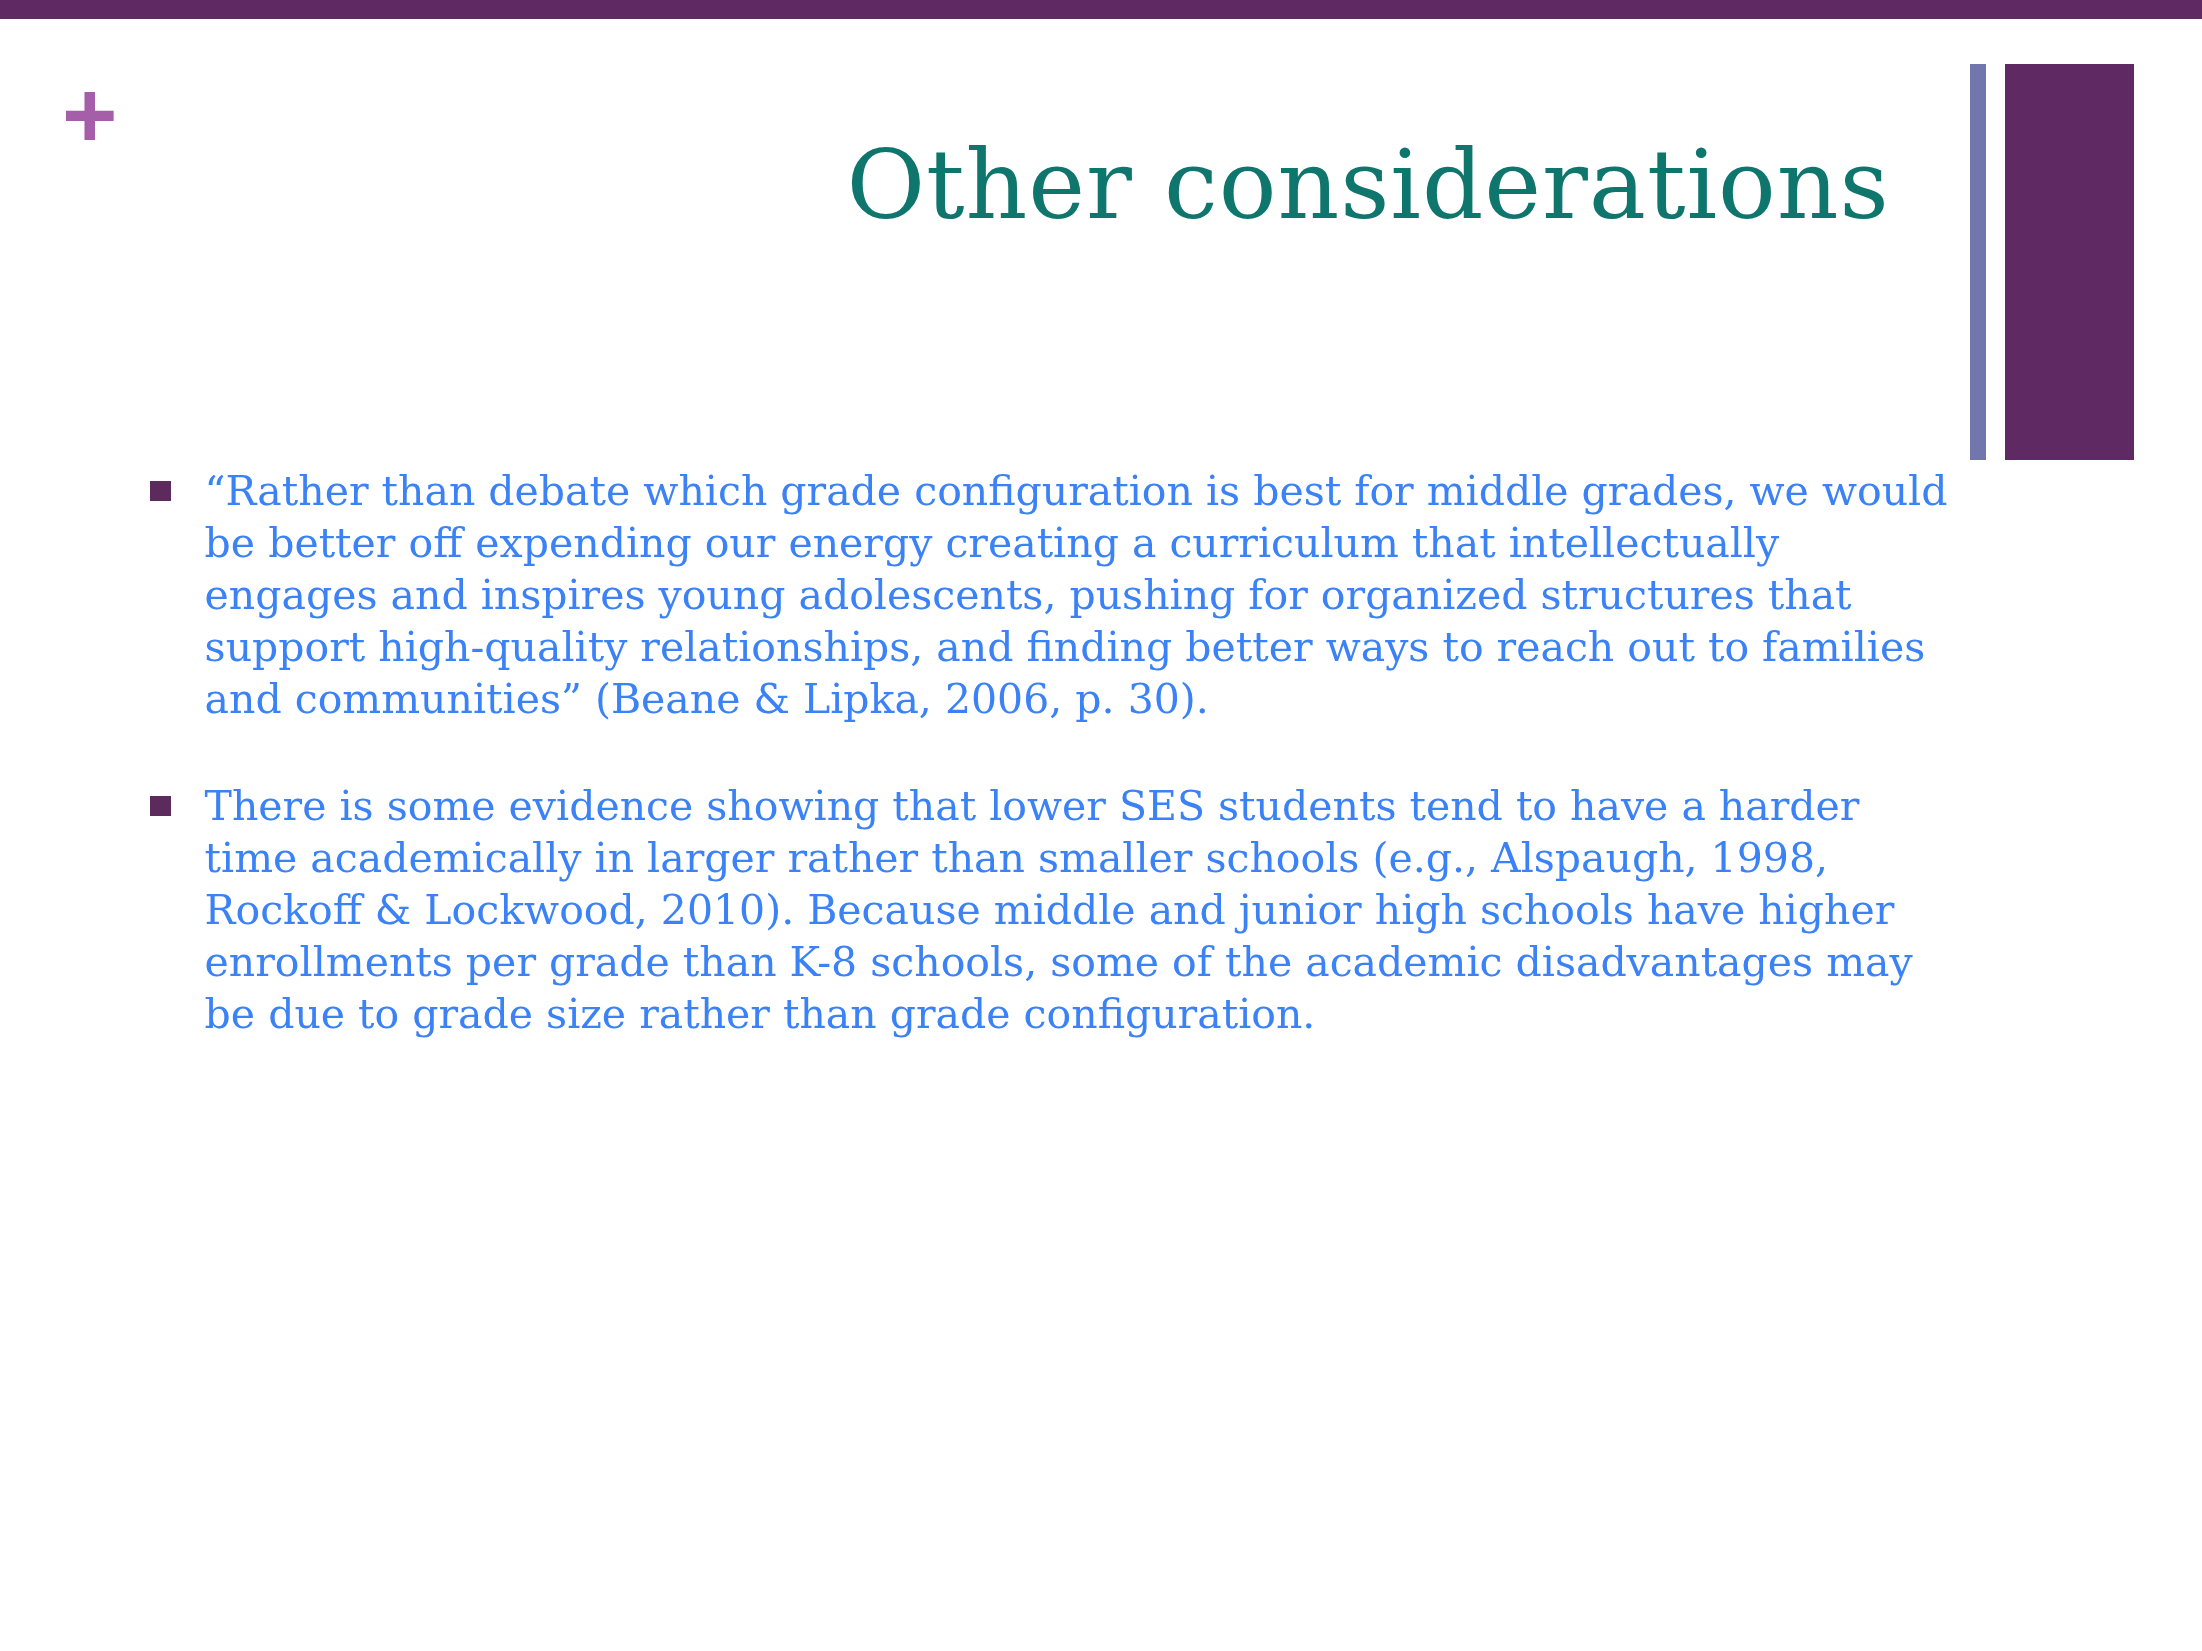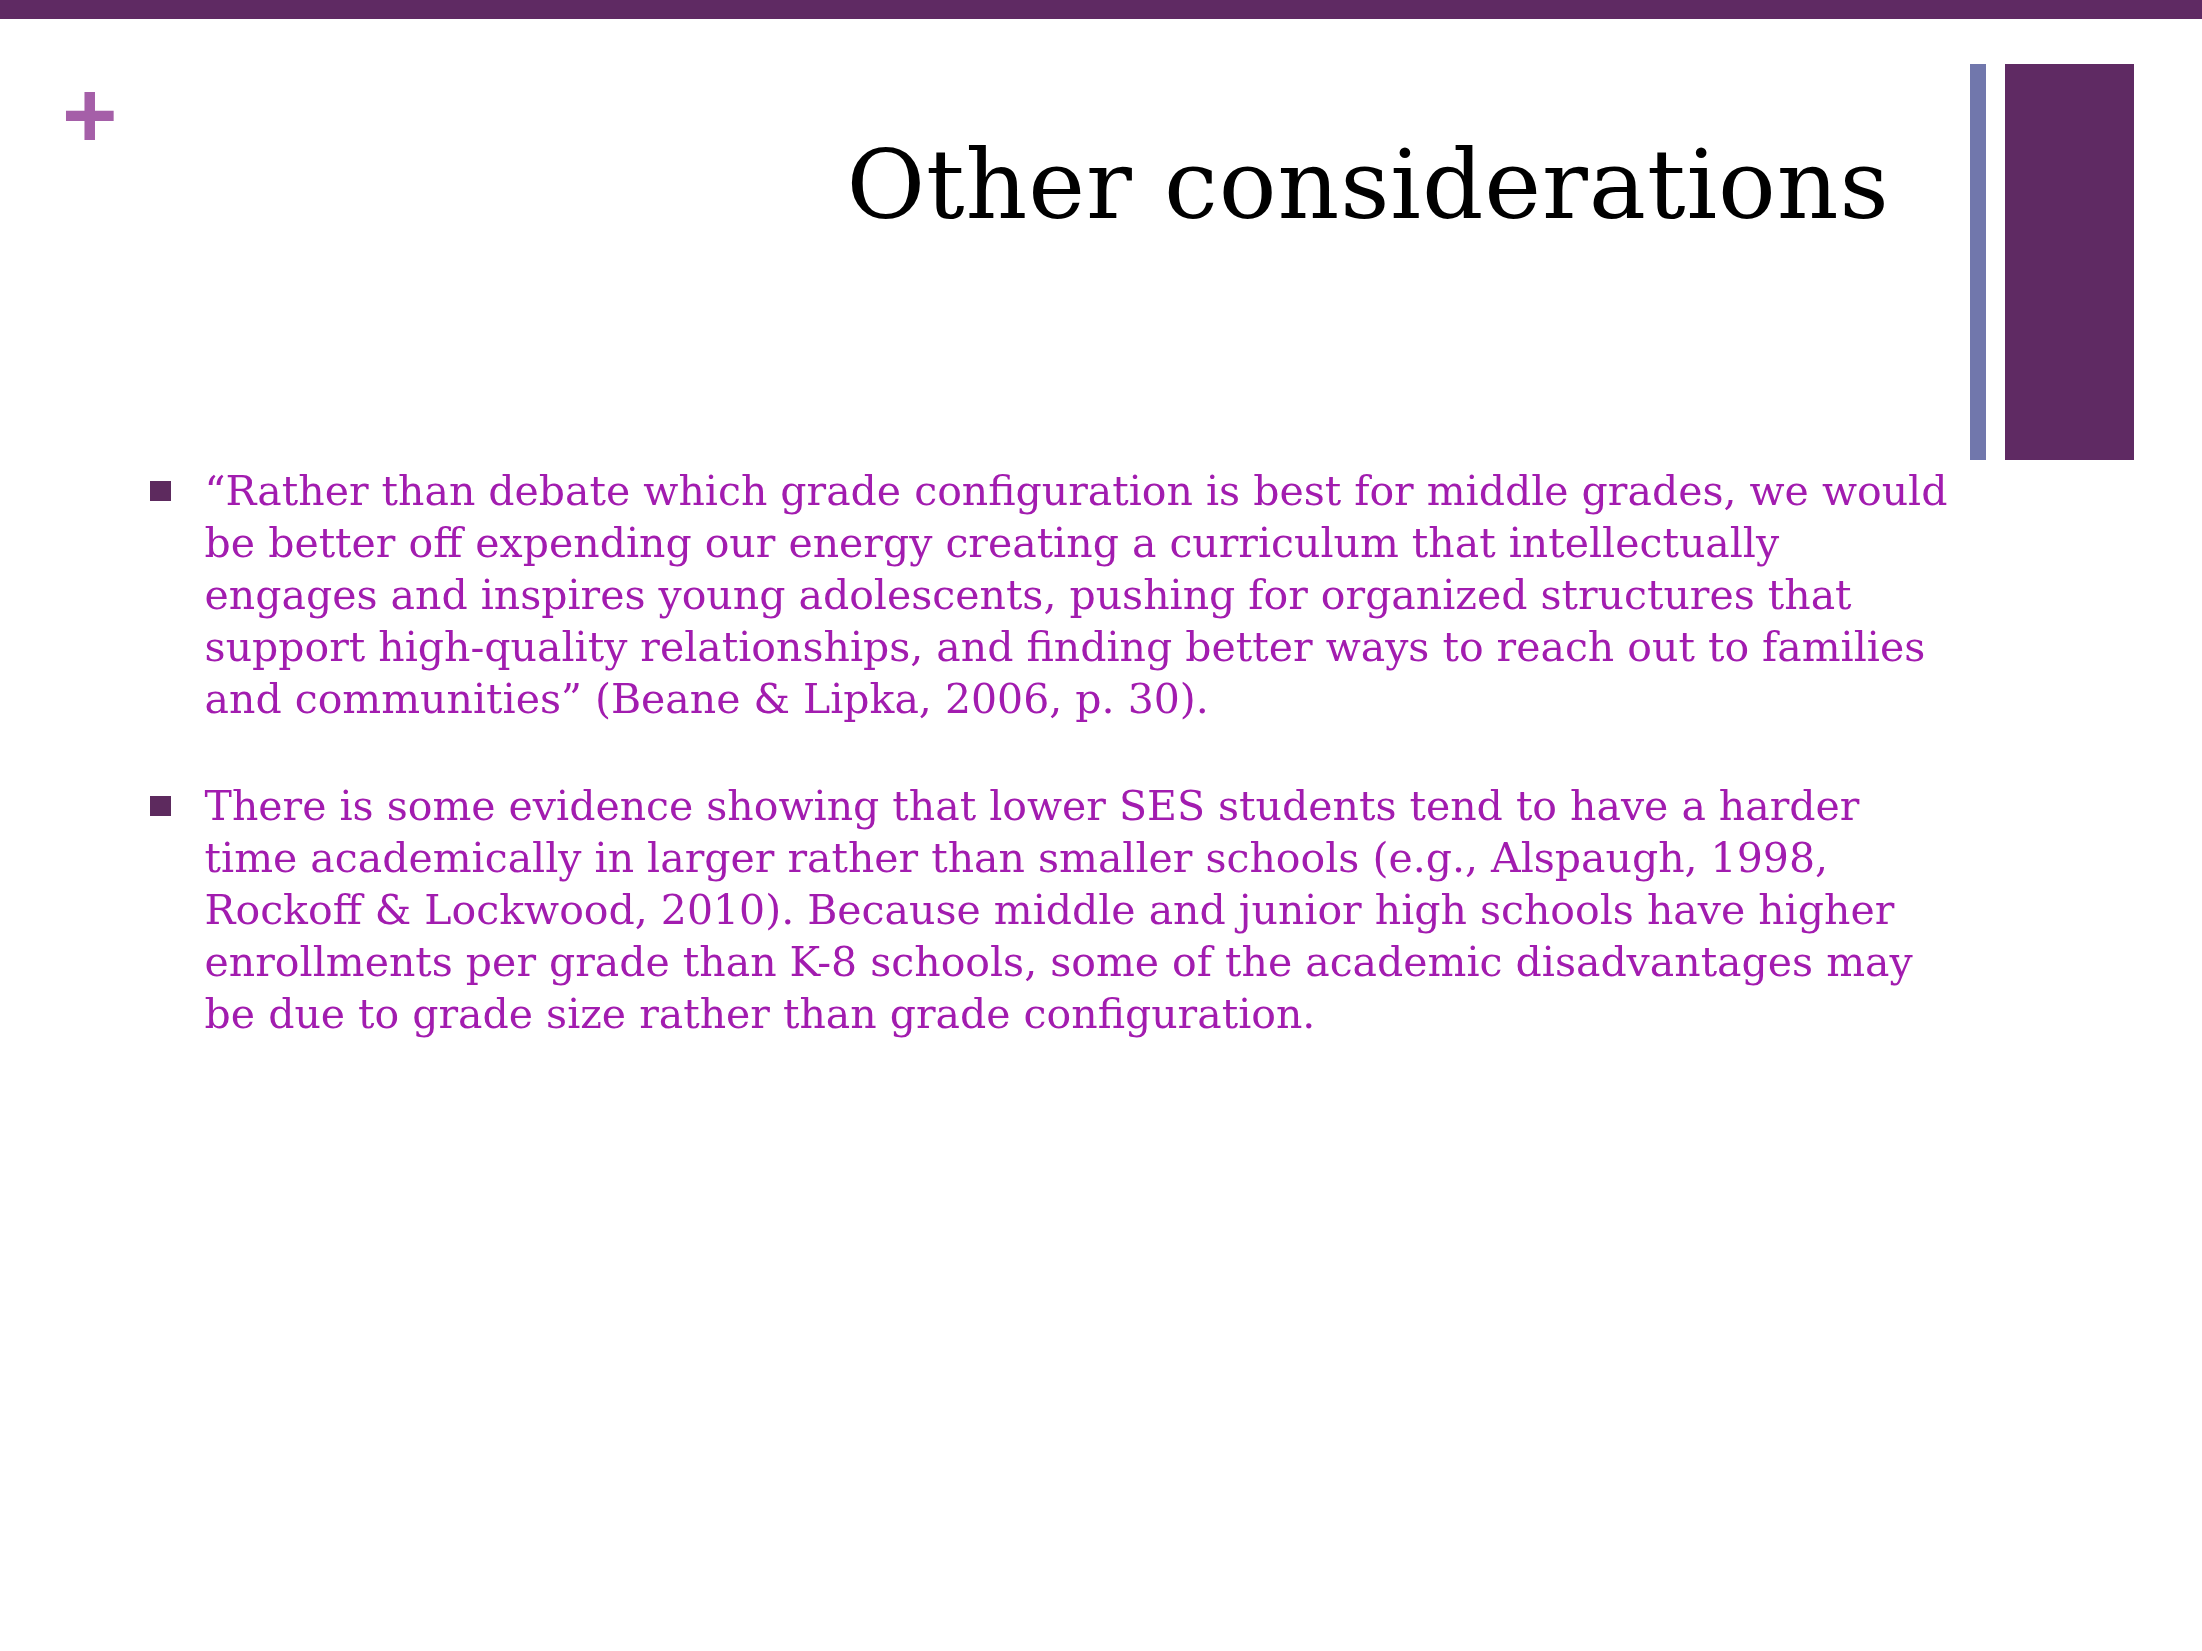--- a/index.html
+++ b/index.html
@@ -41,21 +41,21 @@
   
   .title-wrap {
     position: absolute;
     left: 533px;
     right: 0;
     top: 129px;
     text-align: center;
   }
   .title {
     font-size: 96px;
-    color: #000000;
+    color: #0f766e;
     letter-spacing: 0.9px;
   }
 
   
   .deco-slate {
     position: absolute;
     top: 64px;
     left: 1970px;
     width: 15.5px;
     height: 396px;
@@ -69,21 +69,21 @@
     height: 396px;
     background: #5f2a63;
   }
 
   
   .content {
     position: absolute;
     left: 150px;
     right: 241px;
     top: 465px;
-    color: #a21caf;
+    color: #3b82f6;
   }
   .bullet {
     display: flex;
     align-items: flex-start;
     margin-bottom: 55px;
   }
   .bullet-marker {
     flex: 0 0 auto;
     width: 20.6px;
     height: 20.6px;

